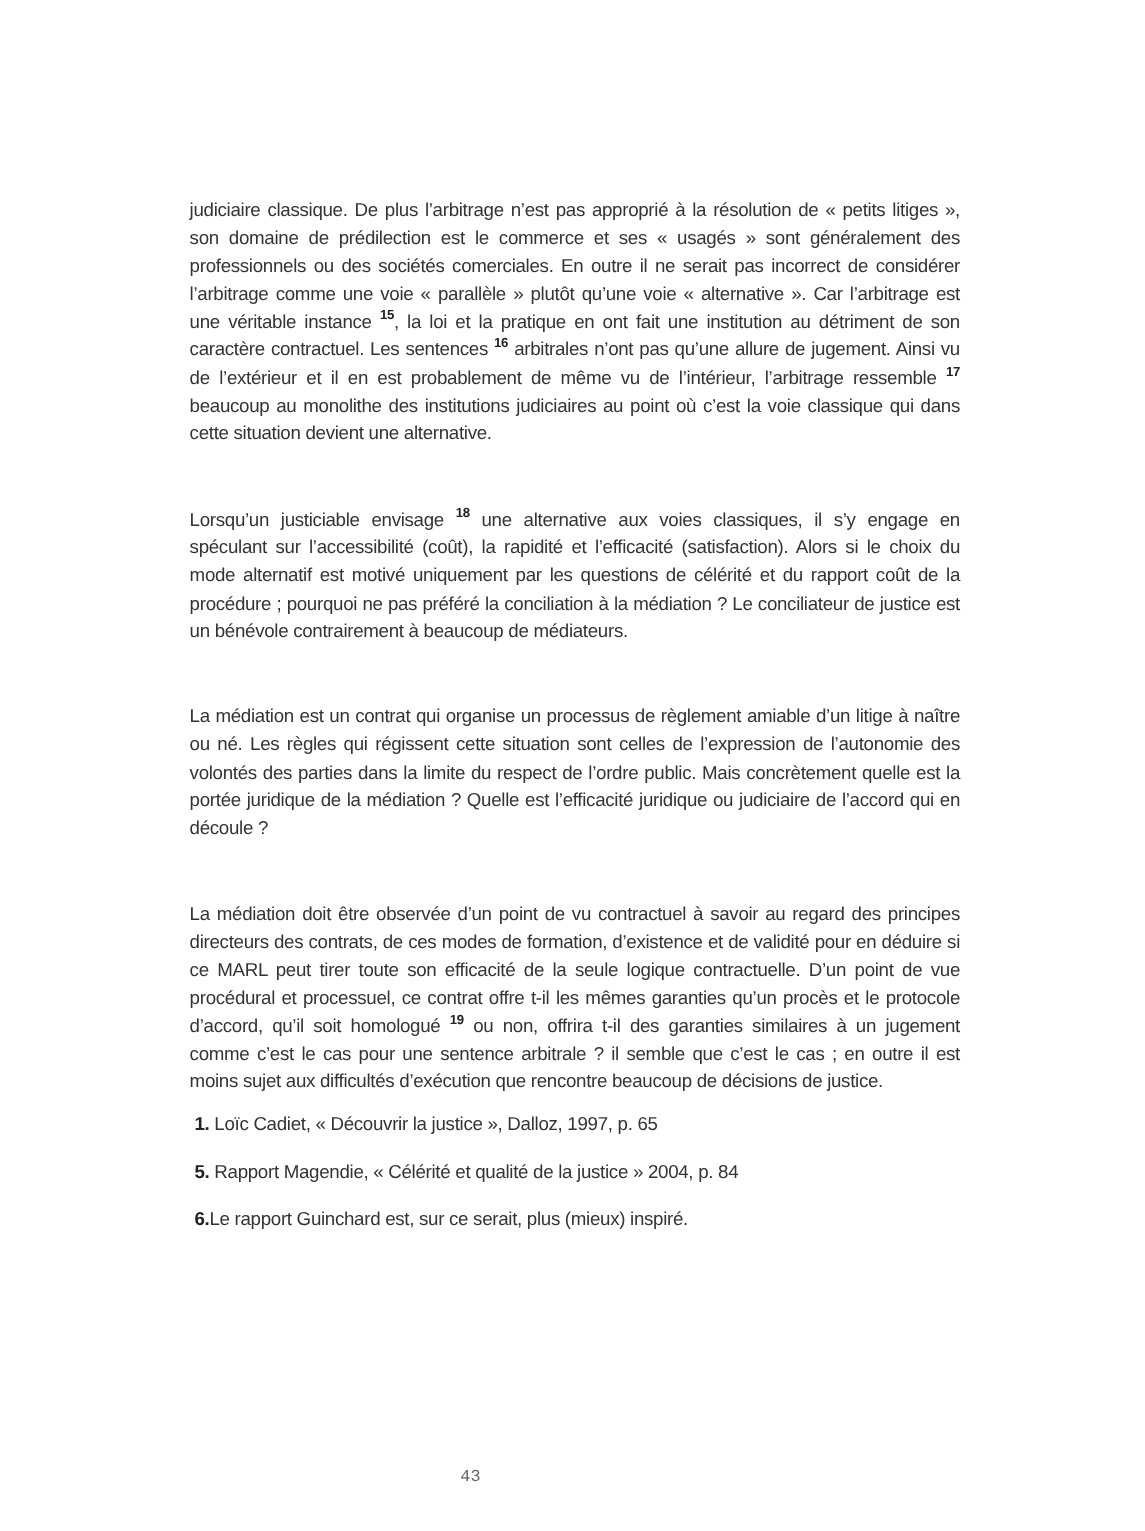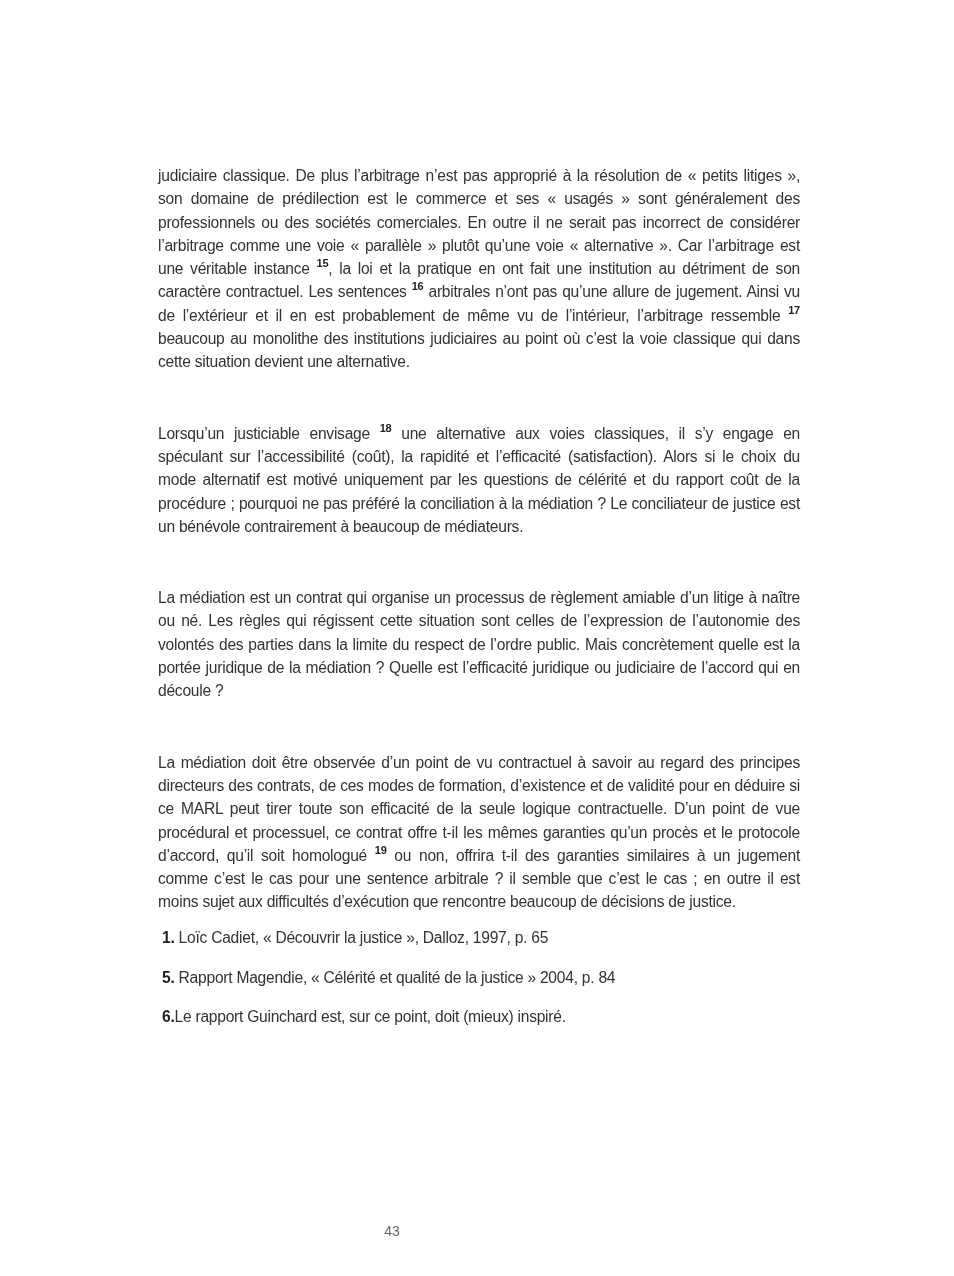--- a/index.html
+++ b/index.html
@@ -46,21 +46,21 @@
     font-weight: bold;
     color: #222;
   }
   .fn.wide .fn-num { margin-right: 38px; }
   .page-number {
     position: absolute;
     left: 0;
     width: 784px;
     top: 1223px;
     text-align: center;
-    font-family: Liberation Sans, sans-serif;
+    font-family: Liberation Mono, monospace;
     font-size: 14px;
     color: #666666;
   }
 </style>
 </head>
 <body>
 
 <div class="page">
 
   <p class="para last-left">
@@ -82,18 +82,18 @@
   <div>
     <p class="fn">
       <span class="fn-num">1.</span>
       <span>Loïc Cadiet, « Découvrir la justice », Dalloz, 1997, p. 65</span>
     </p>
     <p class="fn">
       <span class="fn-num">5.</span>
       <span>Rapport Magendie, « Célérité et qualité de la justice » 2004, p. 84</span>
     </p>
     <p class="fn">
-      <span class="fn-num">6.</span><span>Le rapport Guinchard est, sur ce point, doit (mieux) inspiré.</span>
+      <span class="fn-num">6.</span><span>Le rapport Guinchard est, sur ce serait, plus (mieux) inspiré.</span>
     </p>
   </div>
 </div>
 
 <div class="page-number">43</div>
 
 </body></html>

